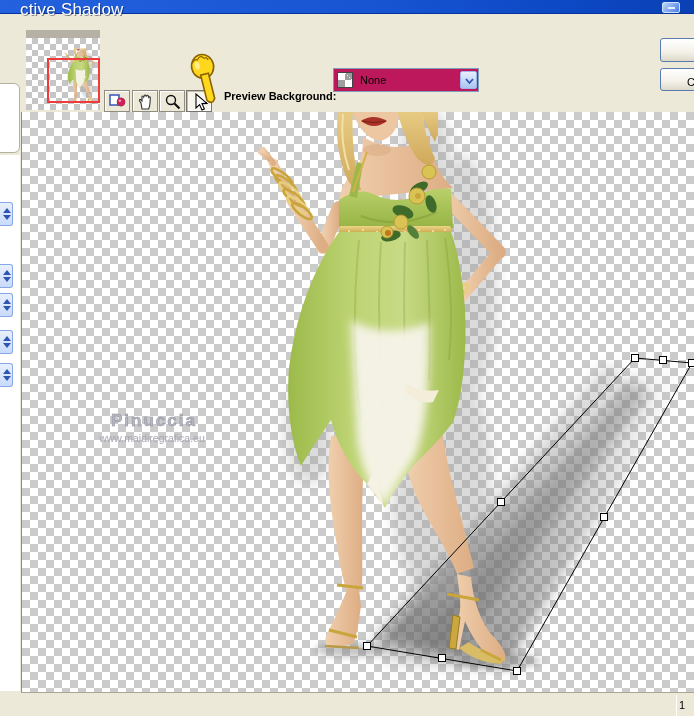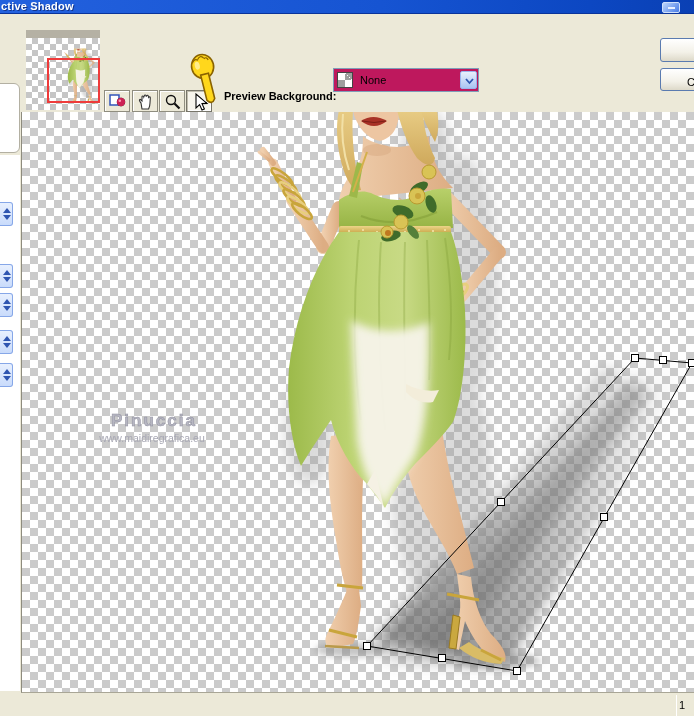--- a/index.html
+++ b/index.html
@@ -5,22 +5,22 @@
   html,body{margin:0;padding:0;background:#fff;}
   *{box-sizing:border-box;}
   #app{position:relative;width:694px;height:716px;overflow:hidden;
        font-family:"Liberation Sans",sans-serif;background:#ece9d8;}
   .abs{position:absolute;}
 
   
   .titlebar{left:0;top:0;width:694px;height:14px;
     background:linear-gradient(90deg,#2361de 0%,#1654d2 55%,#0c47c2 85%,#0a40b4 100%);
     border-bottom:1px solid #09339a;}
-  .title-text{left:1px;top:0px;color:#fff;font-size:11px;font-weight:bold;
-    letter-spacing:.2px;white-space:nowrap;text-shadow:1px 1px 0 rgba(0,0,40,.45);}
+  .title-text{left:1px;top:0px;color:#fff;font-size:17px;font-weight:normal;
+    letter-spacing:.2px;white-space:nowrap;text-shadow:1px 1px 0 rgba(0,0,40,.45);padding-left:19px;}
   .tb-btn{left:662px;top:2px;width:18px;height:11px;border:1px solid #cfe0fb;border-radius:2px;
     background:linear-gradient(135deg,#bdd5fa,#6b97ee 70%,#4a7ce4);}
   .tb-btn i{position:absolute;left:5px;top:4px;width:7px;height:2px;background:#e9f1ff;}
 
   
   .thumb{left:26px;top:30px;width:74px;height:80px;overflow:hidden;background:#fff;}
   .thumb-top{left:0;top:0;width:74px;height:8px;background:#b5b1a4;}
   .checker{background-color:#fff;
     background-image:
       linear-gradient(45deg,#cbcbcb 25%,transparent 25%,transparent 75%,#cbcbcb 75%),

